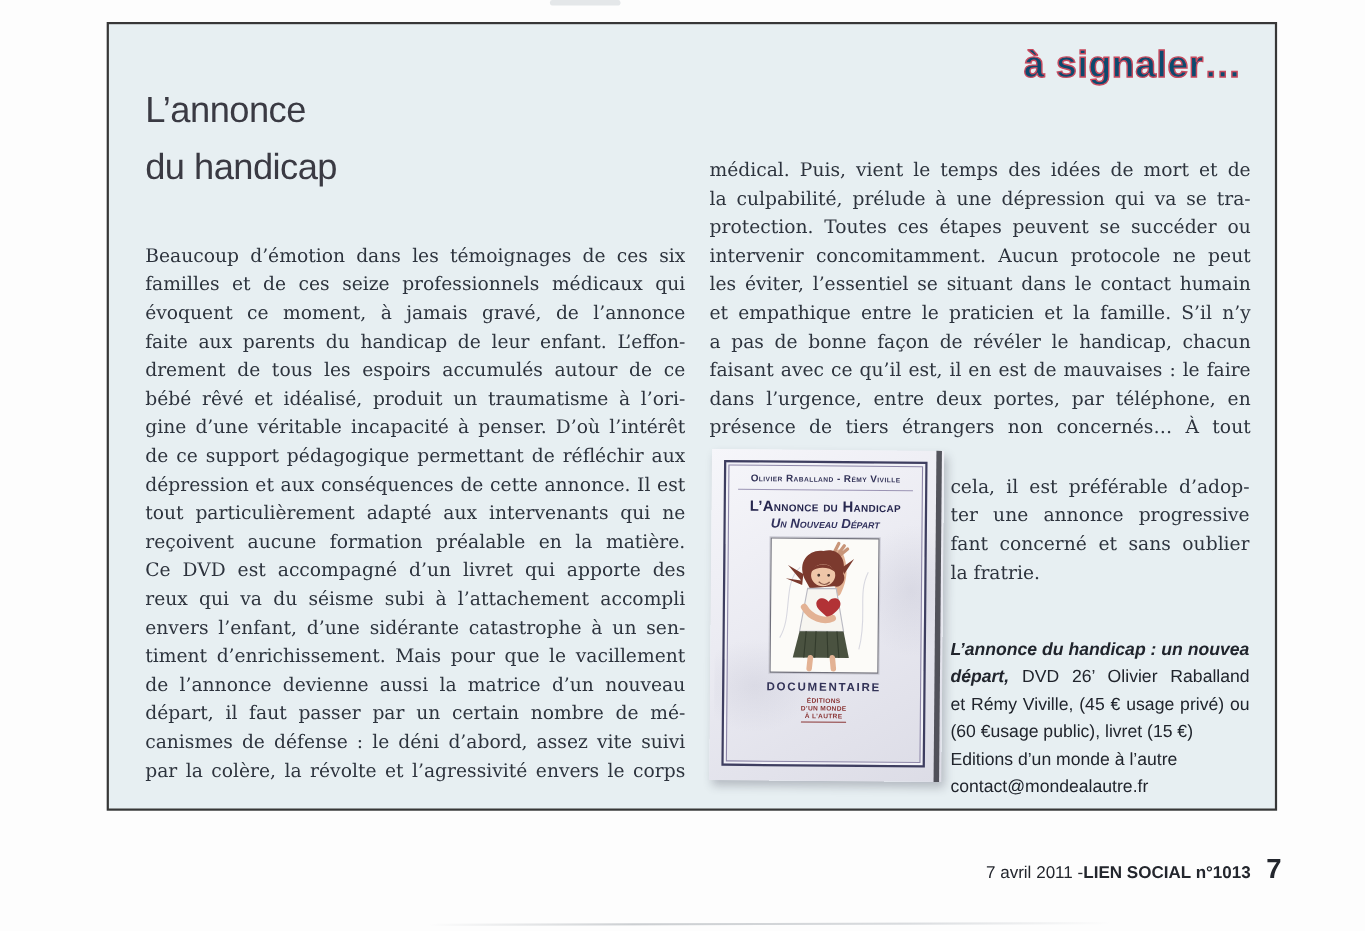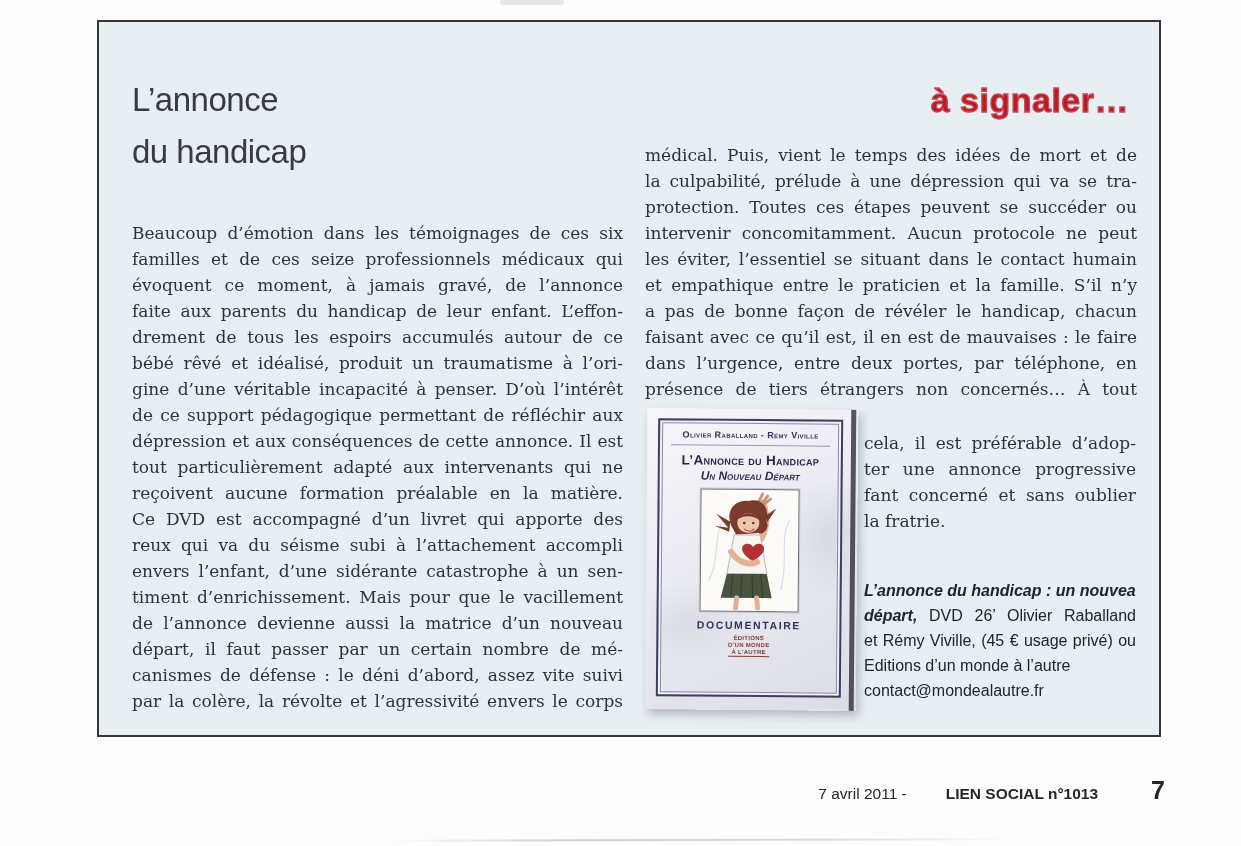--- a/index.html
+++ b/index.html
@@ -3,21 +3,21 @@
 <meta charset="utf-8">
 <style>
   html,body{margin:0;padding:0;background:#ffffff;}
   .page{position:relative;width:1241px;height:846px;background:#fdfdfd;overflow:hidden;
         font-family:"Liberation Sans",sans-serif;}
   
   .panel{position:absolute;left:97px;top:20px;width:1064px;height:717px;box-sizing:border-box;
          background:#e7eff2;border:2px solid #373737;}
   
   .flag{position:absolute;top:40px;right:112px;font-size:34px;font-weight:bold;letter-spacing:.5px;
-        color:#b91c1c;margin-top:41px;-webkit-text-stroke:1.3px #c94a5e;}
+        color:#0c4a6e;-webkit-text-stroke:1.3px #c94a5e;}
   
   .title{position:absolute;left:132px;top:74px;font-size:33px;line-height:52px;font-weight:normal;
          color:#3a3a43;letter-spacing:-.5px;margin:0;}
   
   .body-text{font-family:"DejaVu Serif",serif;color:#2d333d;font-size:17px;margin-top:20px;}
   .col-left{position:absolute;left:132px;top:200px;width:491px;}
   .col-right{position:absolute;left:645px;top:122px;width:492px;}
   .col-wrap{position:absolute;left:864px;top:410px;width:272px;}
   .jline{height:26px;line-height:26px;text-align:justify;text-align-last:justify;overflow:hidden;white-space:nowrap;}
   .jline.free{text-align-last:left;}
@@ -39,21 +39,21 @@
   .dvd-art{margin-top:6px;width:97px;height:121px;background:#fcfbf8;border:1px solid #70707c;box-shadow:0 0 0 1px #c9c9d4;}
   .dvd-genre{margin-top:7px;font-size:10.5px;font-weight:bold;letter-spacing:1.6px;color:#333358;}
   .dvd-logo{margin-top:4px;text-align:center;font-size:6px;line-height:7px;font-weight:bold;color:#8a3535;letter-spacing:.3px;}
   .dvd-logo .ul{border-bottom:1px solid #8a3535;}
   
   .caption{position:absolute;left:864px;top:578px;width:272px;color:#20242c;}
   .cap-line{font-size:16px;line-height:25px;height:25px;overflow:hidden;white-space:nowrap;}
   .cap-line.j{text-align:justify;text-align-last:justify;}
   .bi{font-weight:bold;font-style:italic;}
   
-  .footer{position:absolute;top:776px;right:76px;display:flex;align-items:baseline;color:#23262d;font-size:15.5px;gap:39px;}
+  .footer{position:absolute;top:776px;right:76px;display:flex;align-items:baseline;color:#23262d;font-size:15.5px;}
   .f-mag{font-weight:bold;}
   .f-page{font-weight:bold;font-size:25px;margin-left:14px;}
   
   .scan-bottom{position:absolute;left:390px;top:839px;width:620px;height:2px;opacity:.5;transform:rotate(-.15deg);
        background:linear-gradient(90deg,transparent,#9aa0a6 30%,#b5bac0 70%,transparent);}
   .scan-top{position:absolute;left:500px;top:0;width:64px;height:5px;background:#d9dde0;opacity:.7;border-radius:2px;}
 </style>
 </head>
 <body>
 
@@ -158,20 +158,21 @@
 
   <div class="caption">
     <div class="cap-line j">
       <span class="bi">L’annonce du handicap : un nouveau</span>
     </div>
     <div class="cap-line j">
       <span class="bi">départ,</span>
       <span>DVD 26’ Olivier Raballand</span>
     </div>
     <div class="cap-line j">et Rémy Viville, (45 € usage privé) ou</div>
+    <div class="cap-line">(60 €usage public), livret (15 €)</div>
     <div class="cap-line">Editions d’un monde à l’autre</div>
     <div class="cap-line">contact@mondealautre.fr</div>
   </div>
 
   <div class="footer">
     <span class="f-date">7 avril 2011 - </span>
     <span class="f-mag">LIEN SOCIAL n°1013</span>
     <span class="f-page">7</span>
   </div>
 

